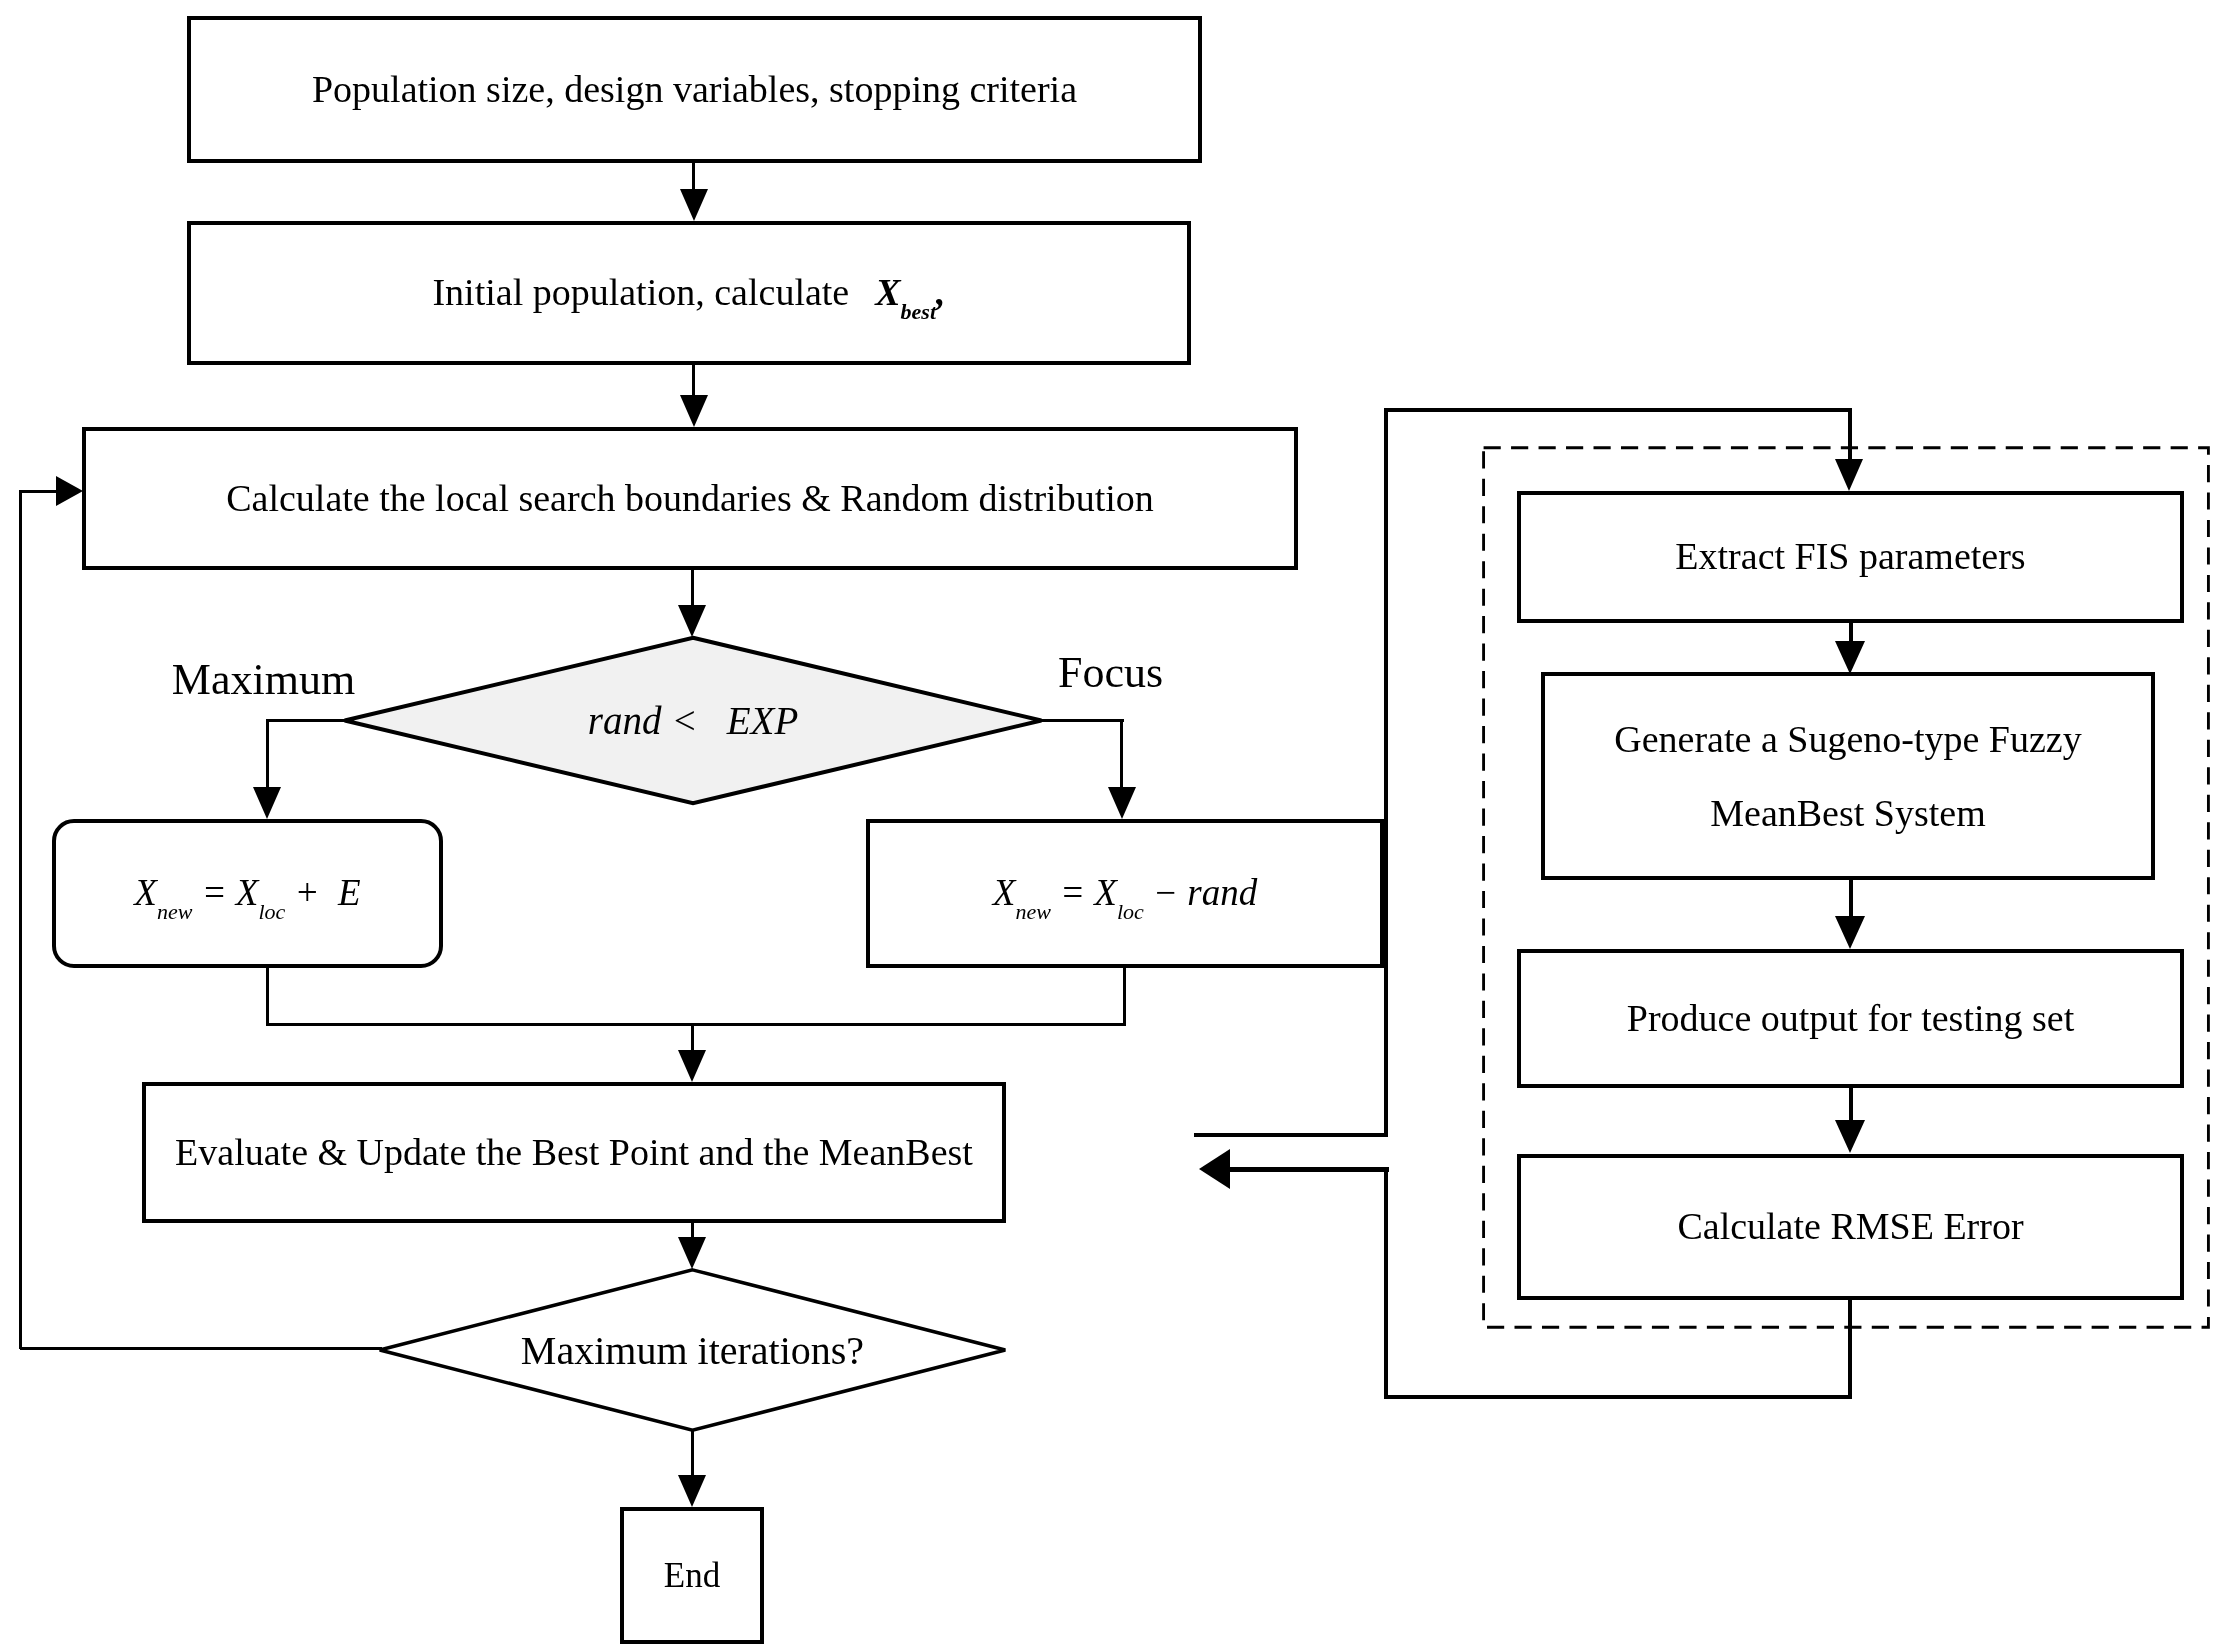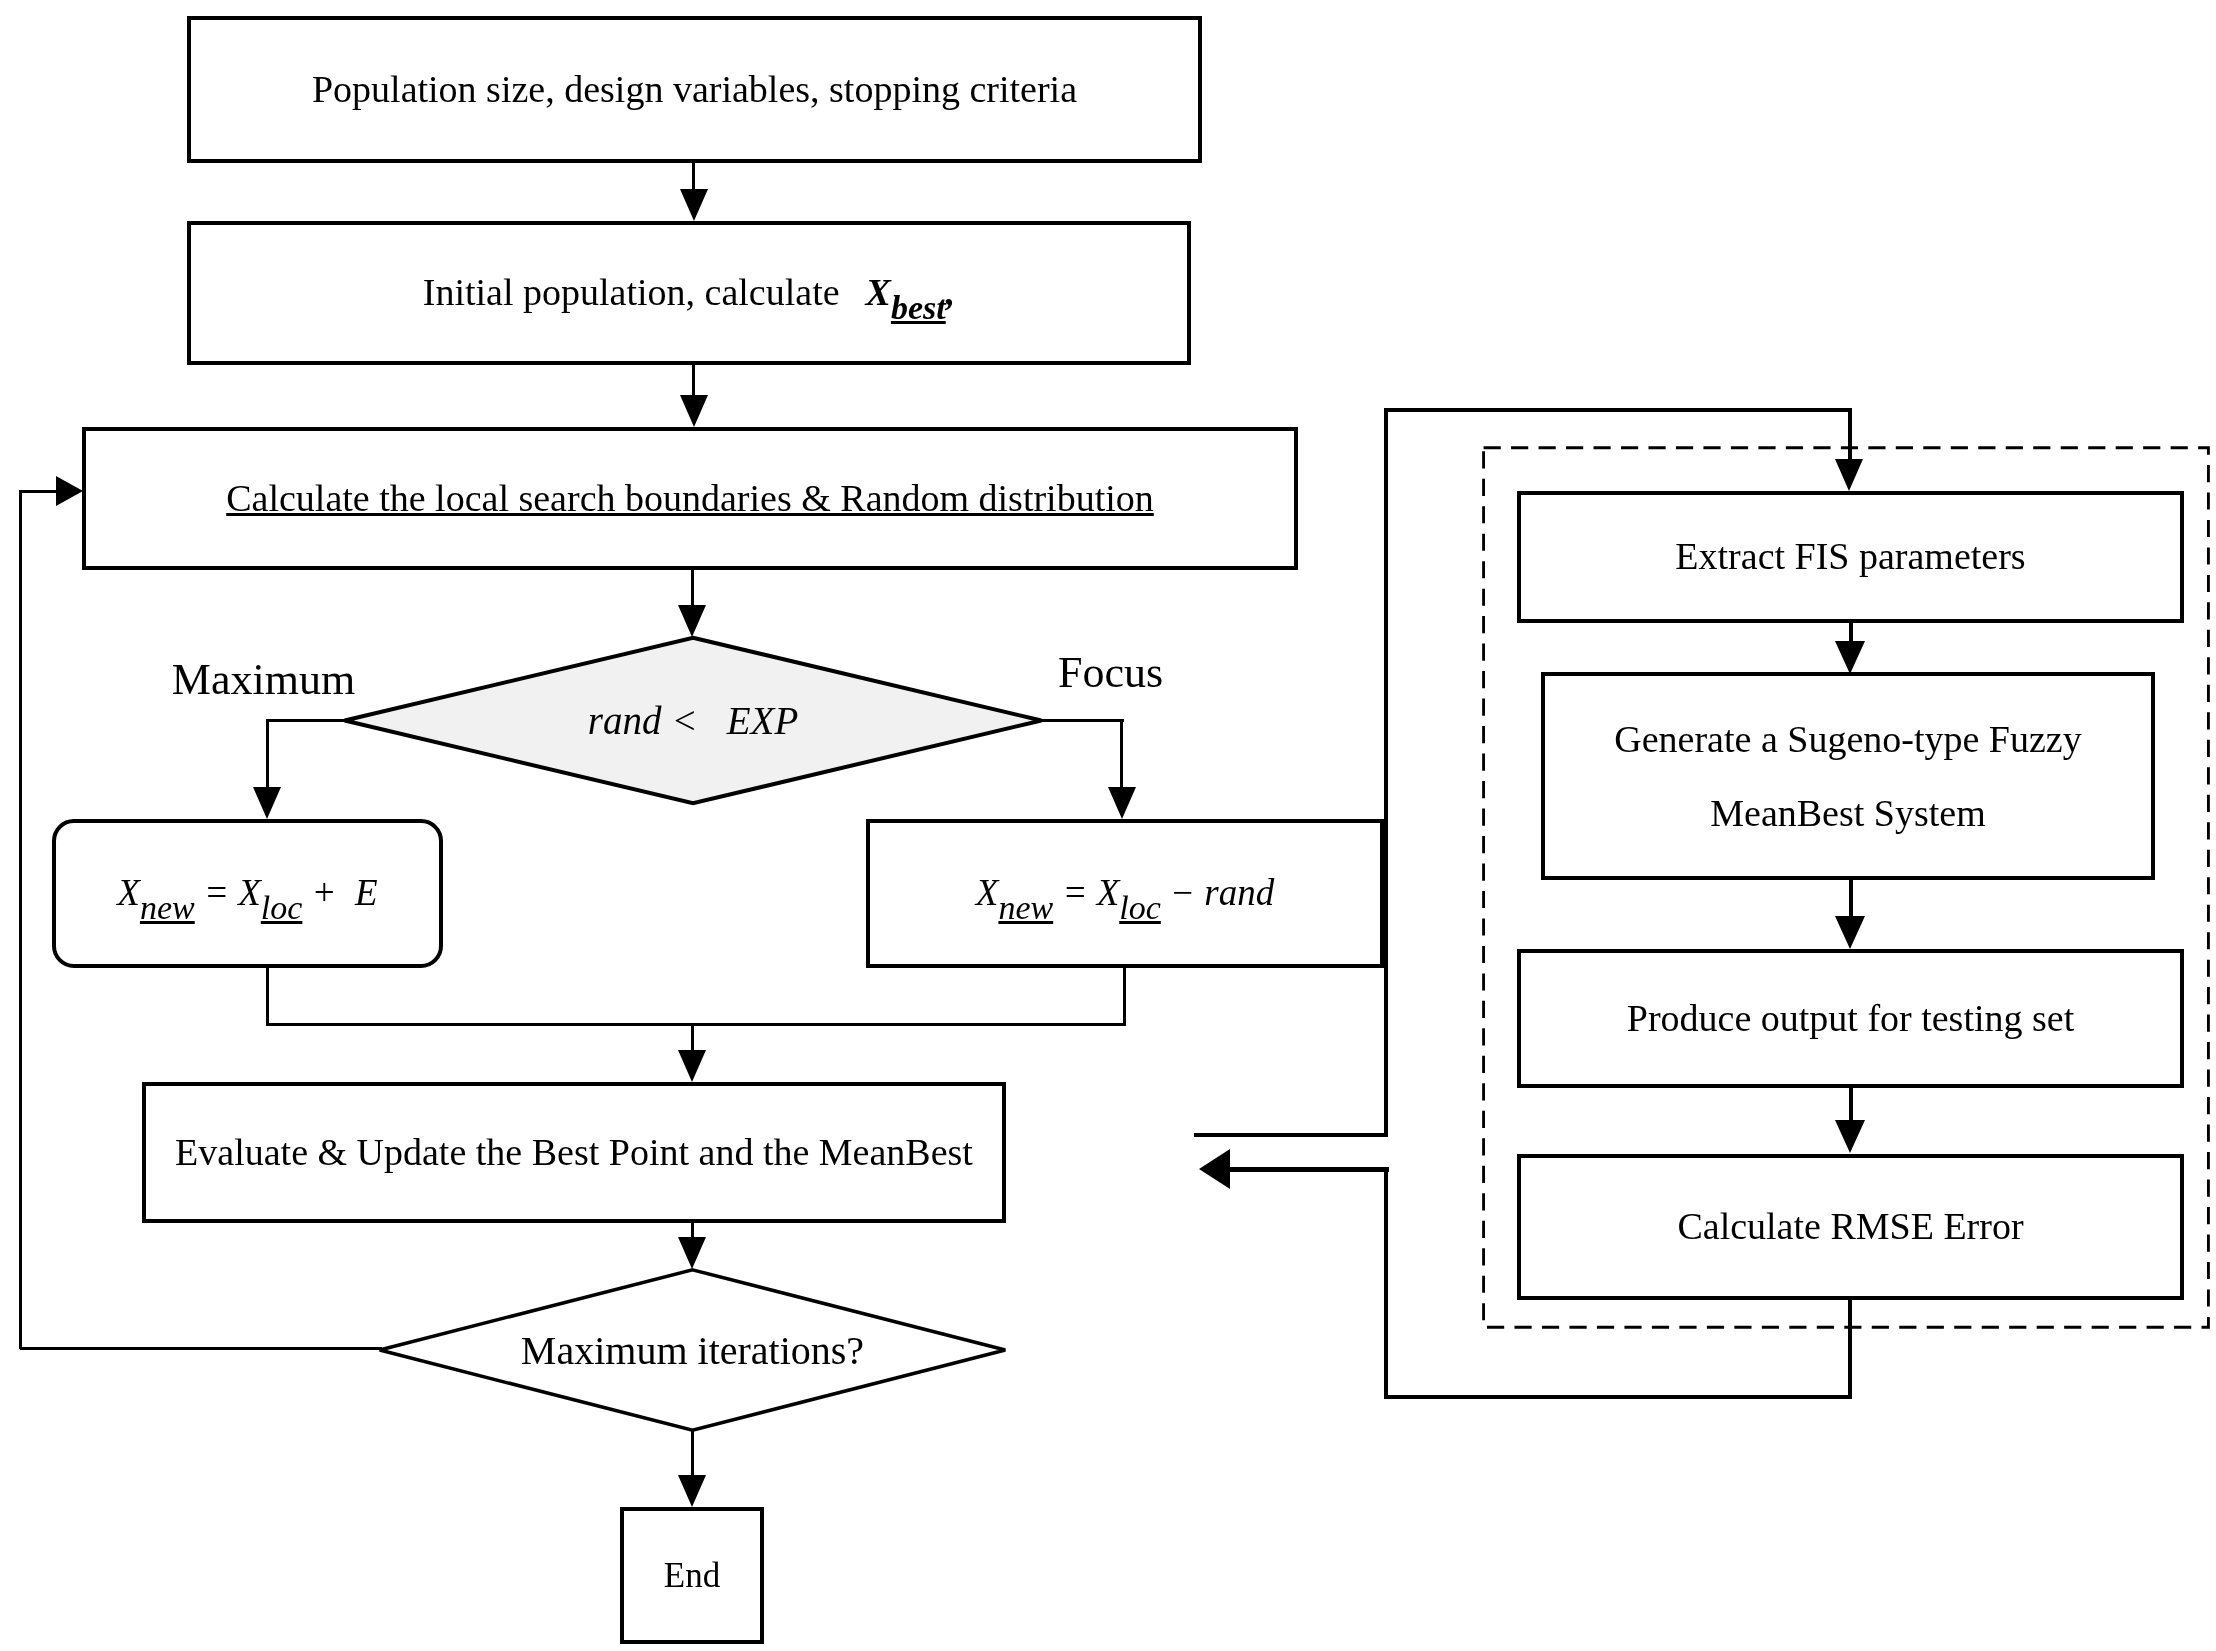--- a/index.html
+++ b/index.html
@@ -18,21 +18,21 @@
     background:#fff;
     display:flex;
     align-items:center;
     justify-content:center;
     text-align:center;
     font-size:38px;
     line-height:1.25;
   }
   .box .inner{white-space:pre;}
   .formula{font-style:italic;font-size:37px;white-space:pre;}
-  .formula sub, .xbest sub{font-size:34px;line-height:0;vertical-align:-13.7px;font-style:italic;text-decoration:underline;}
+  .formula sub, .xbest sub{font-size:22px;line-height:0;vertical-align:-13.7px;font-style:italic;}
   .xbest{font-style:italic;font-weight:bold;white-space:pre;margin-left:26px;}
   .multiline{line-height:74px;white-space:pre-line;}
   .sidelabel{
     position:absolute;
     font-size:44px;
     text-align:center;
     white-space:nowrap;
   }
   .dlabel{
     position:absolute;
@@ -54,21 +54,21 @@
 
   <div class="box" style="left:187px;top:16px;width:1015px;height:147px;">
     <span class="inner">Population size, design variables, stopping criteria</span>
   </div>
 
   <div class="box" style="left:187px;top:221px;width:1004px;height:144px;">
     <span class="inner">Initial population, calculate</span>
       <span class="xbest"><span>X</span><sub>best</sub><span>,</span></span>
   </div>
 
-  <div class="box" style="left:82px;top:427px;width:1216px;height:143px;text-decoration:underline;">
+  <div class="box" style="left:82px;top:427px;width:1216px;height:143px;">
     <span class="inner">Calculate the local search boundaries &amp; Random distribution</span>
   </div>
 
   <svg class="dsvg" style="left:338px;top:632px;" width="710" height="177" viewBox="0 0 1240 310">
     <polygon points="620,10 1230,155 620,300 10,155" stroke="#000" stroke-width="7" fill="#f1f1f1"></polygon>
   </svg>
   <div class="dlabel" style="left:338px;top:632px;width:710px;height:177px;font-size:39px;font-style:italic;white-space:pre;">rand &lt;   EXP</div>
 
   <div class="sidelabel" style="left:166px;top:654px;width:195px;">Maximum</div>
   <div class="sidelabel" style="left:1039px;top:647px;width:143px;">Focus</div>

